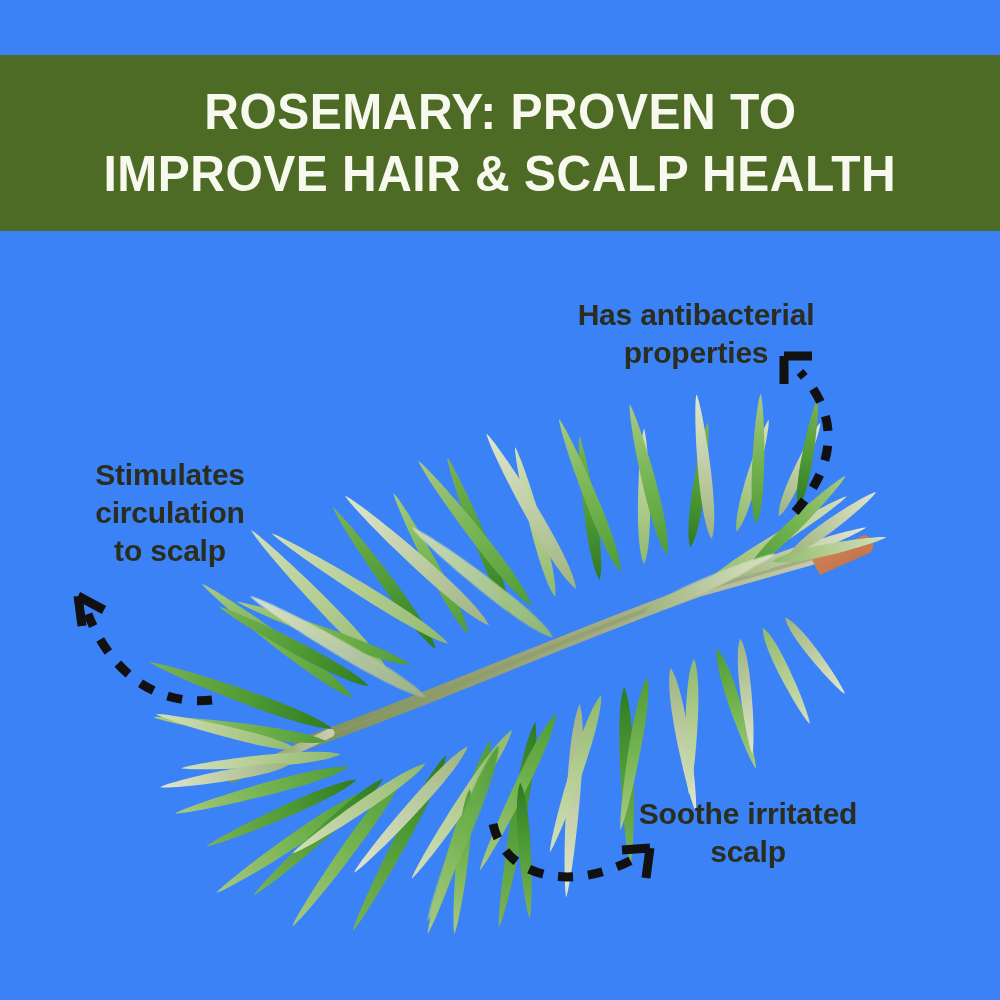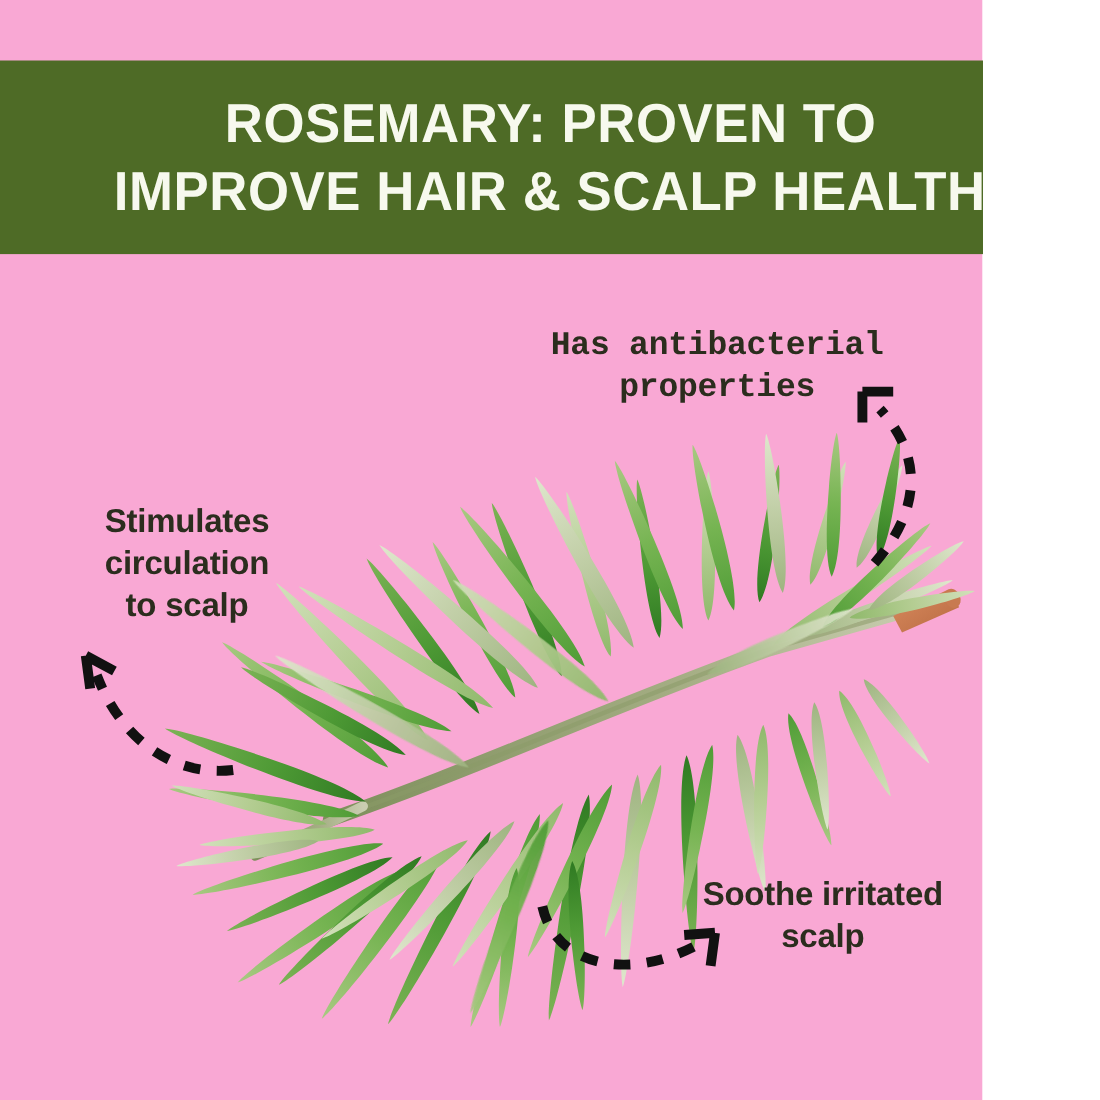--- a/index.html
+++ b/index.html
@@ -2,23 +2,23 @@
 <html><head>
 <meta charset="utf-8">
 <style>
   html, body {
     margin: 0;
     padding: 0;
     background: #ffffff;
   }
   #page {
     position: relative;
-    width: 893px;
+    width: 1000px;
     height: 1000px;
-    background: #f9a8d4;
+    background: #3b82f6;
     overflow: hidden;
     font-family: "Liberation Sans", sans-serif;
   }
 
   
   #header-banner {
     position: absolute;
     left: 0;
     top: 55px;
     width: 1000px;
@@ -47,24 +47,23 @@
     color: #2b2d1e;
     font-family: "Liberation Sans", sans-serif;
     font-weight: bold;
     font-size: 30px;
     line-height: 38px;
     text-align: center;
     white-space: pre-line;
     letter-spacing: -0.2px;
   }
   #callout-antibacterial {
-    left: 472px;
+    left: 516px;
     top: 296px;
     width: 360px;
-    font-family: Liberation Mono, monospace;
   }
   #callout-circulation {
     left: 45px;
     top: 456px;
     width: 250px;
   }
   #callout-soothe {
     left: 588px;
     top: 795px;
     width: 320px;

